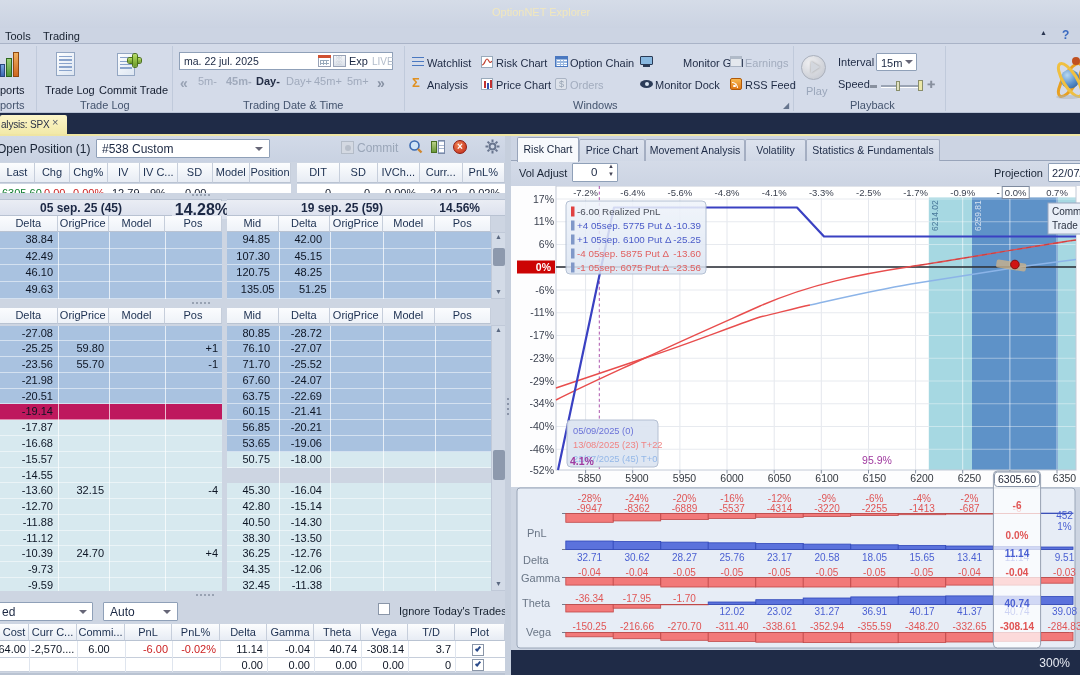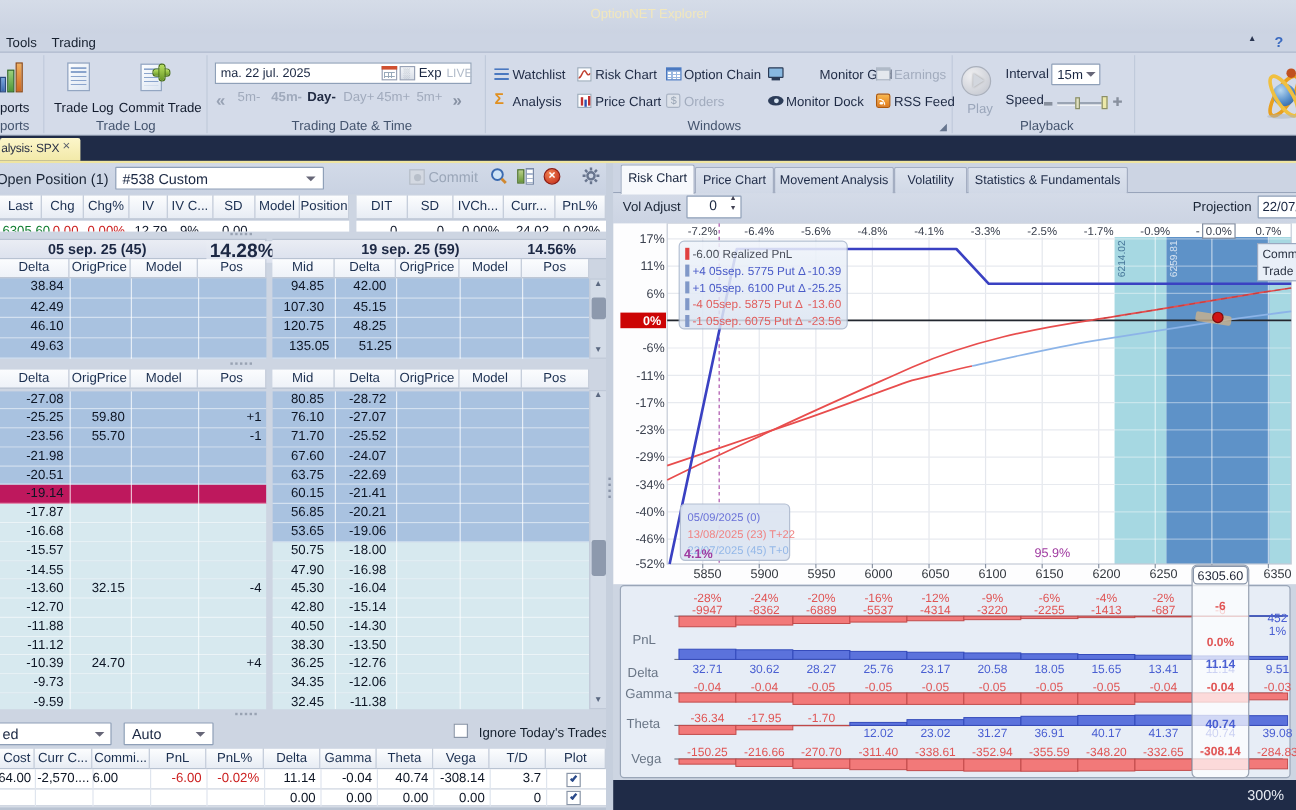--- a/index.html
+++ b/index.html
@@ -363,24 +363,20 @@
         <s class="num" style="right:168.5px">-20.21</s>
       </div>
 <div class="row" style="top:110.46px;height:15.78px;background:#a9c2e0">
         <s class="num" style="right:220.5px">53.65</s>
         <s class="num" style="right:168.5px">-19.06</s>
       </div>
 <div class="row" style="top:126.24px;height:15.78px;background:#d7e9ef">
         <s class="num" style="right:220.5px">50.75</s>
         <s class="num" style="right:168.5px">-18.00</s>
       </div>
-<div class="row" style="top:142.01999999999998px;height:15.78px;background:#d7e9ef">
-        <s class="num" style="right:220.5px">47.90</s>
-        <s class="num" style="right:168.5px">-16.98</s>
-      </div>
 <div class="row" style="top:157.79999999999998px;height:15.78px;background:#d7e9ef">
         <s class="num" style="right:220.5px">45.30</s>
         <s class="num" style="right:168.5px">-16.04</s>
       </div>
 <div class="row" style="top:173.57999999999998px;height:15.78px;background:#d7e9ef">
         <s class="num" style="right:220.5px">42.80</s>
         <s class="num" style="right:168.5px">-15.14</s>
       </div>
 <div class="row" style="top:189.35999999999999px;height:15.78px;background:#d7e9ef">
         <s class="num" style="right:220.5px">40.50</s>
@@ -444,21 +440,21 @@
 <div class="abs" style="left:125px;top:641px;width:1px;height:31px;background:#dfe5ee"></div>
 <div class="abs" style="left:172px;top:641px;width:1px;height:31px;background:#dfe5ee"></div>
 <div class="abs" style="left:220px;top:641px;width:1px;height:31px;background:#dfe5ee"></div>
 <div class="abs" style="left:267px;top:641px;width:1px;height:31px;background:#dfe5ee"></div>
 <div class="abs" style="left:314px;top:641px;width:1px;height:31px;background:#dfe5ee"></div>
 <div class="abs" style="left:361px;top:641px;width:1px;height:31px;background:#dfe5ee"></div>
 <div class="abs" style="left:408px;top:641px;width:1px;height:31px;background:#dfe5ee"></div>
 <div class="abs" style="left:455px;top:641px;width:1px;height:31px;background:#dfe5ee"></div>
 <s style="left:-14px;top:643px;width:40px;text-align:right;font-size:11px;color:#0d1524">564.00</s>
 <s style="left:31px;top:643px;font-size:11px;color:#0d1524">-2,570....</s>
-<s style="left:77px;top:643px;width:44px;text-align:left;font-size:11px;color:#0d1524;">6.00</s>
+<s style="left:77px;top:643px;width:44px;text-align:center;font-size:11px;color:#0d1524;">6.00</s>
 <s style="left:125px;top:643px;width:43px;text-align:right;font-size:11px;color:#cc2222;">-6.00</s>
 <s style="left:172px;top:643px;width:44px;text-align:right;font-size:11px;color:#cc2222;">-0.02%</s>
 <s style="left:220px;top:643px;width:43px;text-align:right;font-size:11px;color:#0d1524;">11.14</s>
 <s style="left:267px;top:643px;width:43px;text-align:right;font-size:11px;color:#0d1524;">-0.04</s>
 <s style="left:314px;top:643px;width:43px;text-align:right;font-size:11px;color:#0d1524;">40.74</s>
 <s style="left:361px;top:643px;width:43px;text-align:right;font-size:11px;color:#0d1524;">-308.14</s>
 <s style="left:408px;top:643px;width:43px;text-align:right;font-size:11px;color:#0d1524;">3.7</s>
 <s style="left:220px;top:659px;width:43px;text-align:right;font-size:11px;color:#0d1524;">0.00</s>
 <s style="left:267px;top:659px;width:43px;text-align:right;font-size:11px;color:#0d1524;">0.00</s>
 <s style="left:314px;top:659px;width:43px;text-align:right;font-size:11px;color:#0d1524;">0.00</s>

